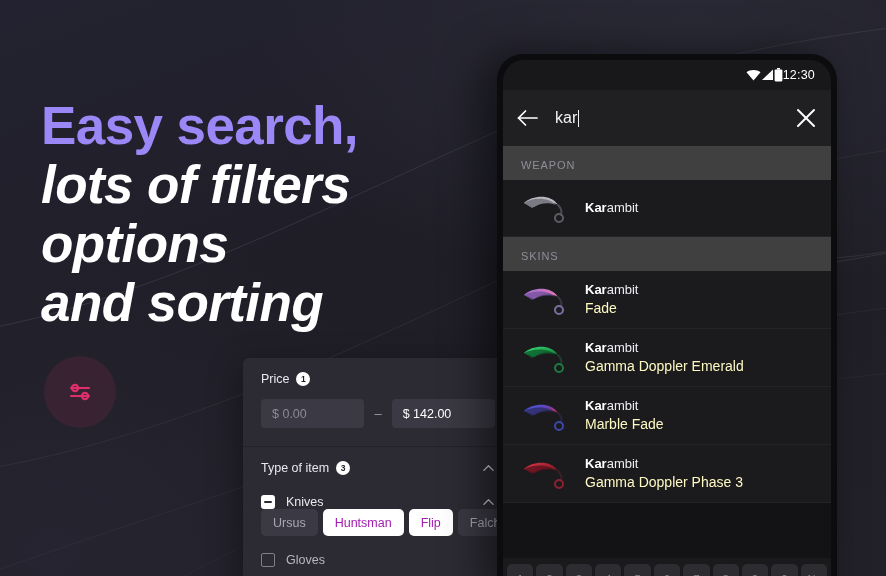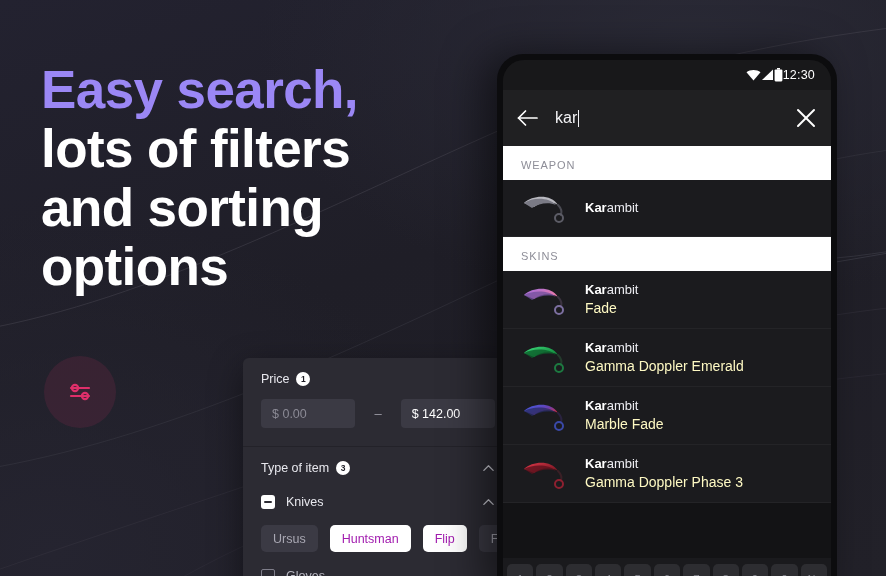--- a/index.html
+++ b/index.html
@@ -20,22 +20,22 @@
     overflow:hidden;
   }
   #bg-lines { position:absolute; inset:0; pointer-events:none; }
 
   
   #headline {
     position:absolute; left:41px; top:60px; width:420px;
     font-size:53px; line-height:59px; font-weight:700;
     color:#ffffff; letter-spacing:-0.6px;
   }
-  #headline .accent { color:#9b87f5; display:block; }
-  #headline .rest { display:block; }
+  #headline .accent { color:#9b87f5; display:block;margin-top:36px; }
+  #headline .rest { display:block;font-style:italic; }
 
   
   #filter-badge {
     position:absolute; left:44px; top:356px;
     width:72px; height:72px; border-radius:50%;
     background:rgba(223,47,106,0.12);
     display:flex; align-items:center; justify-content:center;
   }
 
   
@@ -49,21 +49,21 @@
   .fp-row-title {
     display:flex; align-items:center; gap:7px;
     font-size:12.5px; color:#e8e8ee;
   }
   .count-badge {
     display:inline-flex; align-items:center; justify-content:center;
     width:14px; height:14px; border-radius:50%;
     background:#ffffff; color:#1d1c24;
     font-size:8.5px; font-weight:700; line-height:1;
   }
-  .price-inputs { display:flex; align-items:center; gap:19px; margin-top:13px; }
+  .price-inputs { display:flex; align-items:center; gap:10px; margin-top:13px; }
   .price-field {
     flex:1; height:29px; border-radius:4px; background:#3b3a44;
     display:flex; align-items:center; padding:0 11px;
     font-size:12.5px; color:#ffffff;
   }
   .price-field.placeholder { color:#8b8a95; }
   .dash { color:#9b9aa5; font-size:13px; }
 
   .fp-divider { height:1px; background:#232229; }
   .fp-type { background:#2c2b33; padding:14px 18px 0 18px; }
@@ -79,21 +79,21 @@
     width:14px; height:14px; border-radius:3px; background:#ffffff;
     display:flex; align-items:center; justify-content:center;
   }
   .cb-indeterminate i { display:block; width:8px; height:2px; background:#2c2b33; border-radius:1px; }
   .cb-empty {
     width:14px; height:14px; border-radius:2px;
     border:1.5px solid #7f7e8a; background:transparent;
   }
   .knives-label { font-size:12.5px; color:#e8e8ee; }
 
-  .chips { display:flex; gap:12px; margin-top:16px;text-align:right; }
+  .chips { display:flex; gap:5px; margin-top:0;text-align:right; }
   .chip {
     height:27px; border-radius:5px; padding:0 12px;
     display:flex; align-items:center; white-space:nowrap;
     font-size:12.5px;
   }
   .chip.off { background:#3b3a44; color:#a9a8b3; }
   .chip.on  { background:#ffffff; color:#a21caf; }
 
   .gloves-row { display:flex; align-items:center; gap:11px; margin-top:17px; padding-bottom:14px; }
   .gloves-label { font-size:12.5px; color:#b7b6c1; }
@@ -134,21 +134,21 @@
     display:flex; align-items:center;
   }
   #search-text .caret {
     display:inline-block; width:1px; height:17px;
     background:#f2f2f5; margin-left:1px;
   }
 
   
   #results { flex:1; overflow:hidden; background:#131315; }
   .sec-header {
-    background:#ffffff; padding:13px 18px 9px 18px;
+    background:#404040; padding:13px 18px 9px 18px;
     font-size:11px; letter-spacing:.9px; color:#8e8e98;
   }
   .res-row {
     display:flex; align-items:center; gap:6px;
     padding:0 18px; height:57px;
     background:#1b1b1e;
     border-bottom:1px solid #242427;
   }
   .res-row.tall { height:58px; }
   .thumb { width:58px; height:40px; flex:none; display:block; }
@@ -180,22 +180,22 @@
     <path d="M-20 470 C 160 440, 330 360, 520 270 C 680 195, 800 160, 906 148" fill="none" stroke="#42414c" stroke-width="1" opacity=".4"></path>
     <path d="M-20 576 C 140 520, 300 470, 470 408 C 640 348, 790 318, 906 306" fill="none" stroke="#3e3d48" stroke-width="1" opacity=".35"></path>
     <path d="M160 590 C 280 520, 420 470, 600 424 C 730 392, 830 378, 906 372" fill="none" stroke="#3a3944" stroke-width="1" opacity=".3"></path>
     <path d="M836 262 L 906 250" fill="none" stroke="#4a4955" stroke-width="1" opacity=".5"></path>
     <path d="M836 258 C 860 256, 884 252, 906 249" fill="none" stroke="#4a4955" stroke-width="1" opacity=".45"></path>
   </svg>
 
   <h1 id="headline">
     <span class="accent">Easy search,</span>
     <span class="rest">lots of filters</span>
+    <span class="rest">options</span>
     <span class="rest">and sorting</span>
-    <span class="rest">options</span>
   </h1>
 
   <div id="filter-badge">
     <svg width="30" height="30" viewBox="0 0 30 30">
       <line x1="6" y1="11" x2="24" y2="11" stroke="#df2f6a" stroke-width="2.2" stroke-linecap="round"></line>
       <circle cx="10" cy="11" r="3.1" fill="none" stroke="#df2f6a" stroke-width="2.2"></circle>
       <line x1="6" y1="19" x2="24" y2="19" stroke="#df2f6a" stroke-width="2.2" stroke-linecap="round"></line>
       <circle cx="20" cy="19" r="3.1" fill="none" stroke="#df2f6a" stroke-width="2.2"></circle>
     </svg>
   </div>

